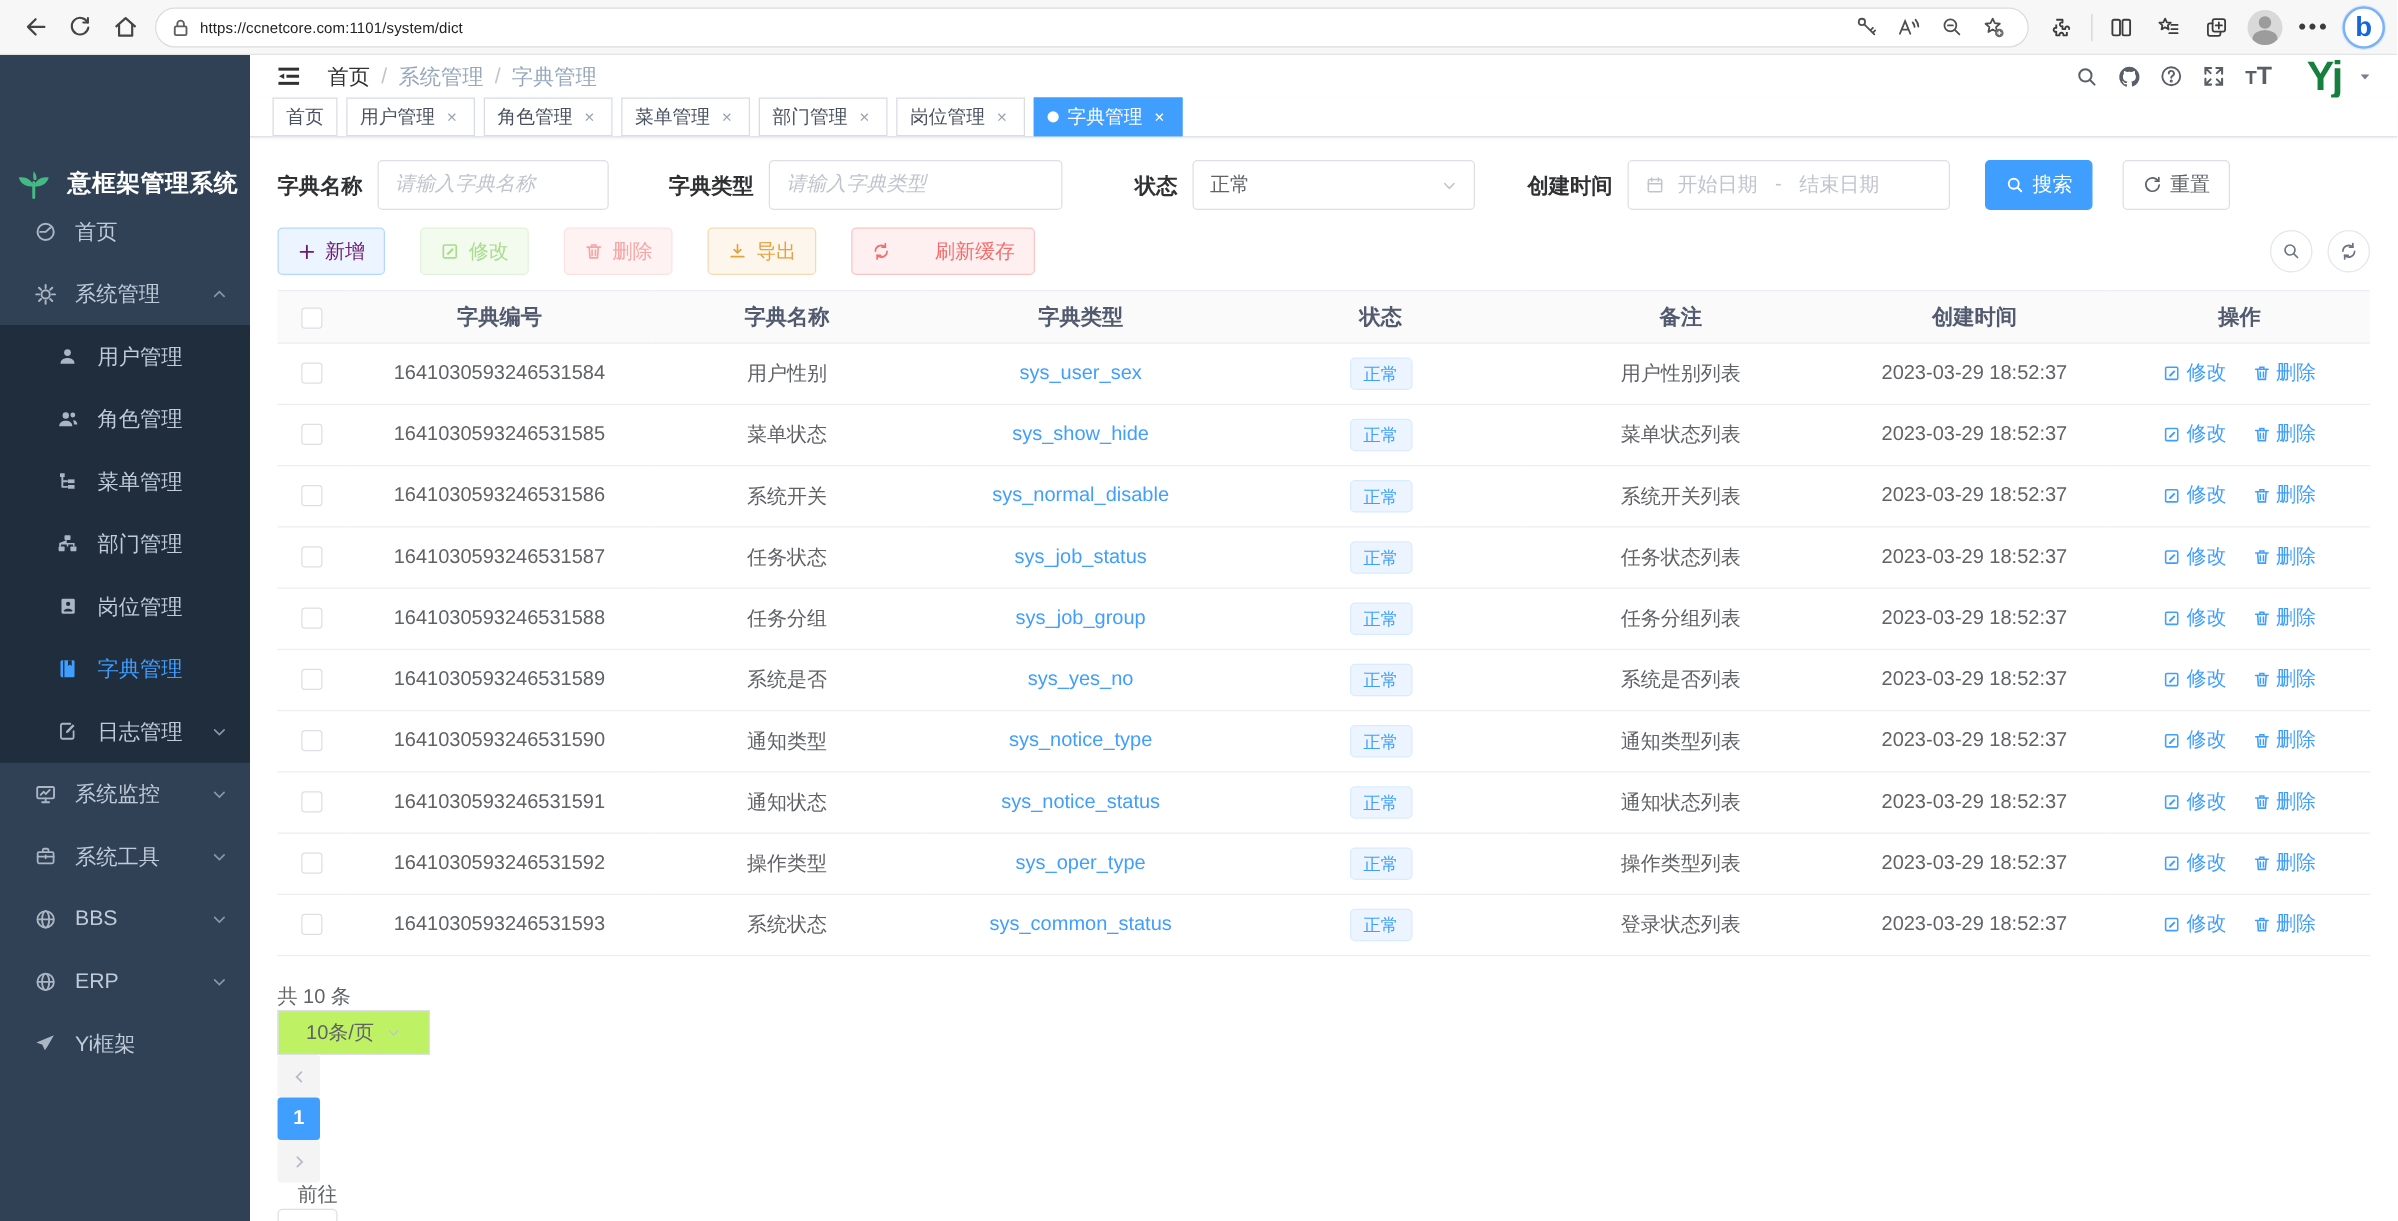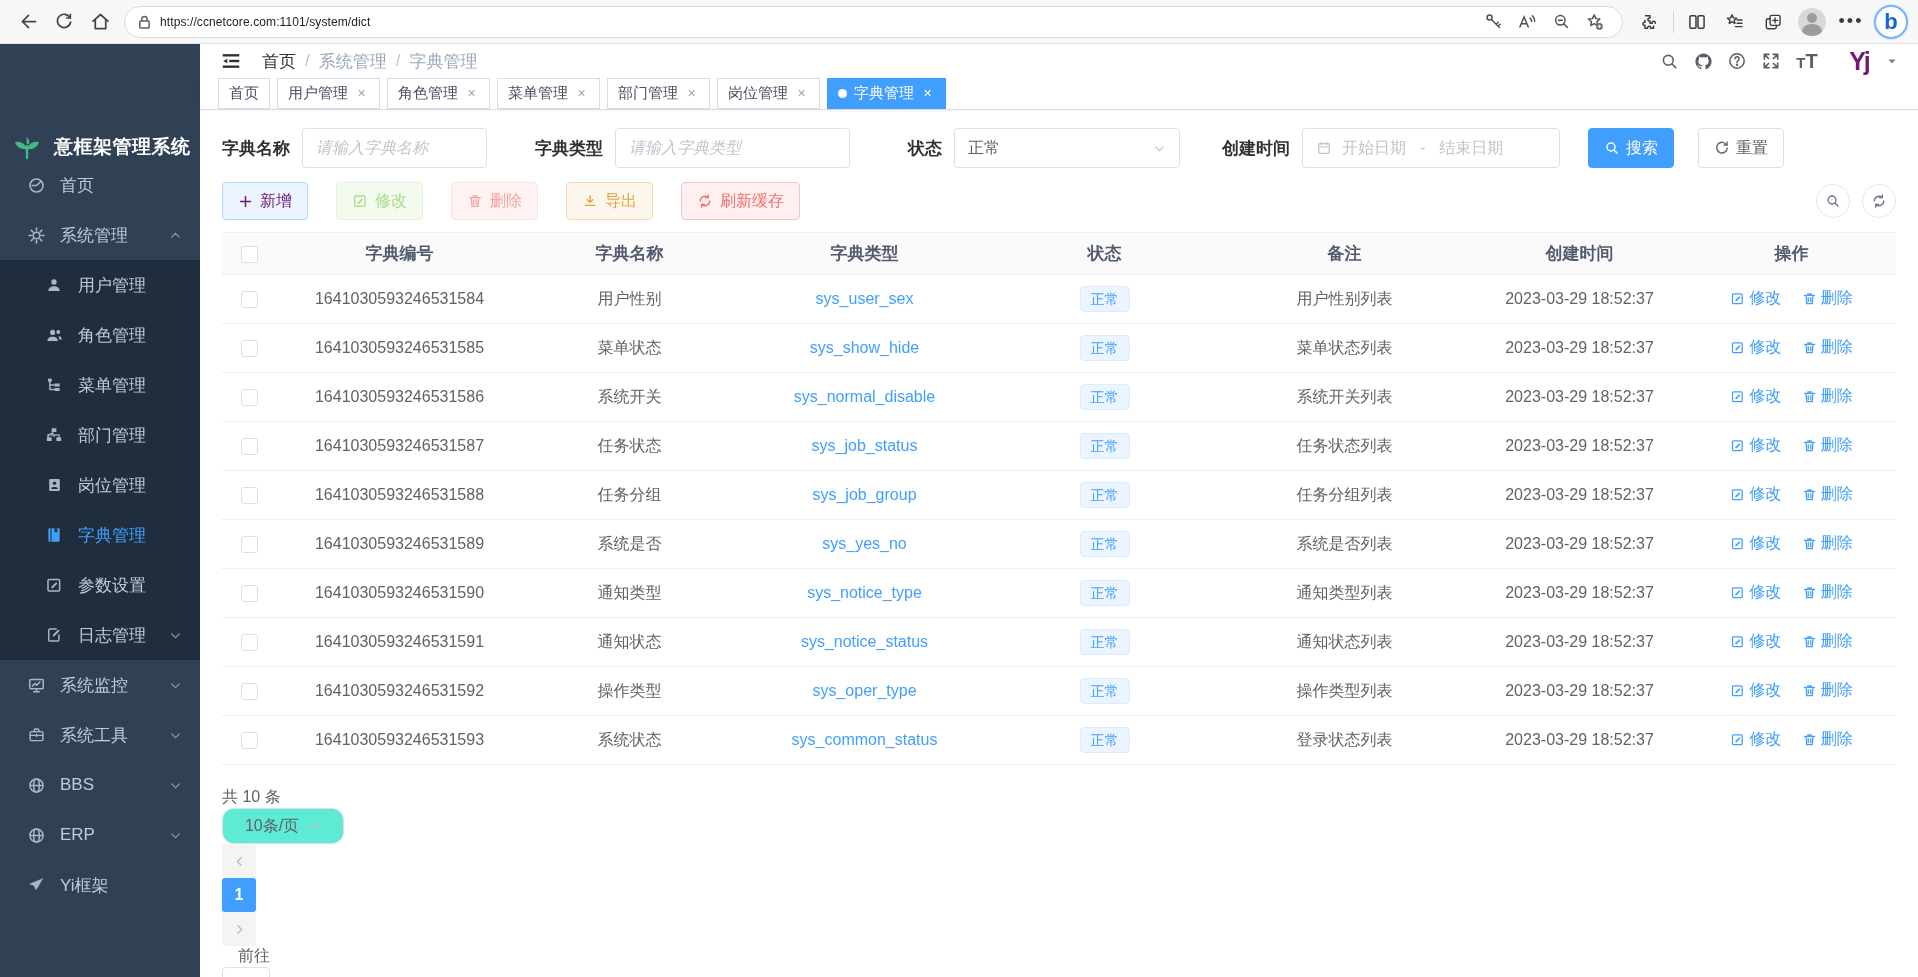--- a/index.html
+++ b/index.html
@@ -42,21 +42,21 @@
   .topbar { height:52px; display:flex; align-items:center; padding:0 20px 0 18px; background:#fff; }
   .hamburger { width:26px; height:26px; display:flex; align-items:center; justify-content:center; color:#303133; cursor:pointer; }
   .crumbs { display:flex; align-items:center; margin-left:18px; font-size:17px; }
   .crumb-home { color:#303133; cursor:pointer; }
   .crumb-sep { color:#c0c4cc; margin:0 9px; }
   .crumb { color:#97a8be; }
   .top-right { margin-left:auto; display:flex; align-items:center; }
   .top-ico { width:34px; height:34px; display:flex; align-items:center; justify-content:center; color:#5a5e66; cursor:pointer; }
   .tt-ico { font-weight:bold; color:#5a5e66; font-size:15px; cursor:pointer; width:38px; text-align:center; }
   .tt-ico .big { font-size:20px; }
-  .yj-logo { width:38px; height:34px; display:flex; align-items:center; justify-content:center; font-size:25px; font-weight:900; color:#701a75; letter-spacing:-2px; margin-left:14px; cursor:pointer; }
+  .yj-logo { width:38px; height:34px; display:flex; align-items:center; justify-content:center; font-size:33px; font-weight:900; color:#15803d; letter-spacing:-2px; margin-left:14px; cursor:pointer; }
   .yj-caret { color:#7a7f87; margin-left:8px; cursor:pointer; }
 
   
   .tabbar { height:41px; border-bottom:1px solid #d8dce5; display:flex; align-items:center; padding:0 0 0 18px; background:#fff; box-shadow:0 1px 3px rgba(0,0,0,.04); }
   .tag { display:inline-flex; align-items:center; height:31px; padding:0 10px; border:1px solid #d8dce5; background:#fff; color:#495060; font-size:15px; margin-right:7px; cursor:pointer; white-space:nowrap; }
   .tag .x { margin-left:6px; color:#9aa4b2; font-size:14px; width:15px; height:15px; line-height:14px; text-align:center; border-radius:50%; }
   .tag.active { background:#409eff; border-color:#409eff; color:#fff; }
   .tag.active .x { color:#fff; }
   .tag .dot { width:9px; height:9px; border-radius:50%; background:#fff; margin-right:7px; }
 
@@ -79,39 +79,39 @@
   .btn-search { background:#409eff; border-color:#409eff; color:#fff; margin-right:24px; }
   .btn-reset { color:#606266; }
 
   .toolbar { display:flex; align-items:center; margin:6px 0 12px 0; }
   .tbtn { height:38px; border-radius:4px; display:inline-flex; align-items:center; padding:0 15px; font-size:16px; cursor:pointer; margin-right:28px; border:1px solid transparent; font-family:inherit; }
   .tbtn .bico { margin-right:7px; display:flex; }
   .tbtn-add { background:#ecf5ff; border-color:#b3d8ff; color:#701a75; }
   .tbtn-edit { background:#f3faee; border-color:#e1f3d8; color:#a8dd8c; }
   .tbtn-del { background:#fef2f2; border-color:#fde2e2; color:#f8a4a4; }
   .tbtn-export { background:#fdf6ec; border-color:#f5dab1; color:#e6a23c; }
-  .tbtn-cache { background:#fef0f0; border-color:#fbc4c4; color:#f56c6c; }
+  .tbtn-cache { background:#fef0f0; border-color:#fbc4c4; color:#f56c6c;gap:28px; }
   .tool-right { margin-left:auto; display:flex; align-items:center; gap:12px; }
   .circ { width:34px; height:34px; border-radius:50%; border:1px solid #e3e6ec; display:flex; align-items:center; justify-content:center; color:#6b7280; cursor:pointer; background:#fff; }
 
   
   table { width:100%; border-collapse:collapse; table-layout:fixed; }
   thead th { height:42px; background:#fafafa; border-top:1px solid #ebeef5; border-bottom:1px solid #ebeef5; font-size:17px; color:#515a6e; font-weight:700; text-align:center; }
   tbody td { height:49px; border-bottom:1px solid #ebeef5; font-size:16px; color:#606266; text-align:center; }
   .cbx { width:17px; height:17px; border:1px solid #dcdfe6; border-radius:3px; background:#fff; display:inline-block; vertical-align:middle; cursor:pointer; }
   .type-link { color:#409eff; cursor:pointer; }
   .badge { display:inline-block; padding:3px 10px; font-size:14px; color:#409eff; background:#ecf5ff; border:1px solid #d9ecff; border-radius:4px; line-height:1.3; }
   .op-link { color:#409eff; cursor:pointer; display:inline-flex; align-items:center; font-size:16px; }
   .op-link .bico { margin-right:4px; display:flex; }
   .op-link + .op-link { margin-left:16px; }
 
   
   .pager { display:flex; align-items:flex-start; justify-content:flex-end; margin-top:22px; font-size:16px; color:#606266;flex-direction:column; }
   .pg-total { margin-right:18px; }
-  .pg-size { width:122px; height:36px; border:1px solid #dcdfe6; border-radius:12px; display:flex; align-items:center; justify-content:center; gap:10px; color:#606266; cursor:pointer; margin-right:22px; background:#5eead4; }
+  .pg-size { width:122px; height:36px; border:1px solid #dcdfe6; border-radius:0; display:flex; align-items:center; justify-content:center; gap:10px; color:#606266; cursor:pointer; margin-right:22px; background:#bef264; }
   .pg-btn { width:34px; height:34px; background:#f4f4f5; border-radius:3px; display:flex; align-items:center; justify-content:center; color:#b7bcc4; cursor:pointer; margin-right:8px; }
   .pg-cur { width:34px; height:34px; background:#409eff; color:#fff; border-radius:3px; display:flex; align-items:center; justify-content:center; font-weight:bold; cursor:pointer; margin-right:8px; }
   .pg-goto { margin-left:16px; margin-right:10px; }
   .pg-input { width:48px; height:36px; border:1px solid #dcdfe6; border-radius:4px; text-align:center; font-size:16px; color:#606266; outline:none; margin-right:10px; font-family:inherit; }
 </style>
 </head>
 <body>
 
 <div class="chrome">
   <span class="nav-ico">
@@ -297,29 +297,20 @@
             <svg width="18" height="18" viewBox="0 0 24 24" fill="currentColor">
                 <path d="M6.2 3h12a1.3 1.3 0 0 1 1.3 1.3v15.4a1.3 1.3 0 0 1-1.3 1.3h-12A1.7 1.7 0 0 1 4.5 19.3V4.7A1.7 1.7 0 0 1 6.2 3z"></path>
                 <path d="M8 3v18" stroke="#1f2d3d" stroke-width="1.4"></path>
                 <path d="M12.5 3v6l2-1.6 2 1.6V3z" fill="#1f2d3d"></path>
               </svg>
           </span>
           <span class="lbl">字典管理</span>
         </div>
         <div class="m-item">
           <span class="mico">
-            <svg width="18" height="18" viewBox="0 0 24 24" fill="none" stroke="currentColor" stroke-width="2" stroke-linecap="round">
-                <rect x="4" y="4.5" width="15.5" height="15.5" rx="1.6"></rect>
-                <path d="M14.8 8.2l1.8 1.8-6.2 6.2H8.5v-1.9z" fill="currentColor" stroke="none"></path>
-              </svg>
-          </span>
-          <span class="lbl">参数设置</span>
-        </div>
-        <div class="m-item">
-          <span class="mico">
             <svg width="18" height="18" viewBox="0 0 24 24" fill="none" stroke="currentColor" stroke-width="1.9" stroke-linecap="round">
                 <path d="M15 4H6.5A1.5 1.5 0 0 0 5 5.5v13A1.5 1.5 0 0 0 6.5 20H17a1.5 1.5 0 0 0 1.5-1.5V12"></path>
                 <path d="M12.5 13.5 19.5 6.3l-1.8-1.8-7 7.2-.4 2.2z" fill="currentColor" stroke="none"></path>
               </svg>
           </span>
           <span class="lbl">日志管理</span>
           <span class="chev">
             <svg width="13" height="13" viewBox="0 0 24 24" fill="none" stroke="currentColor" stroke-width="2.4" stroke-linecap="round">
                 <path d="M5 9l7 7 7-7"></path>
               </svg>

